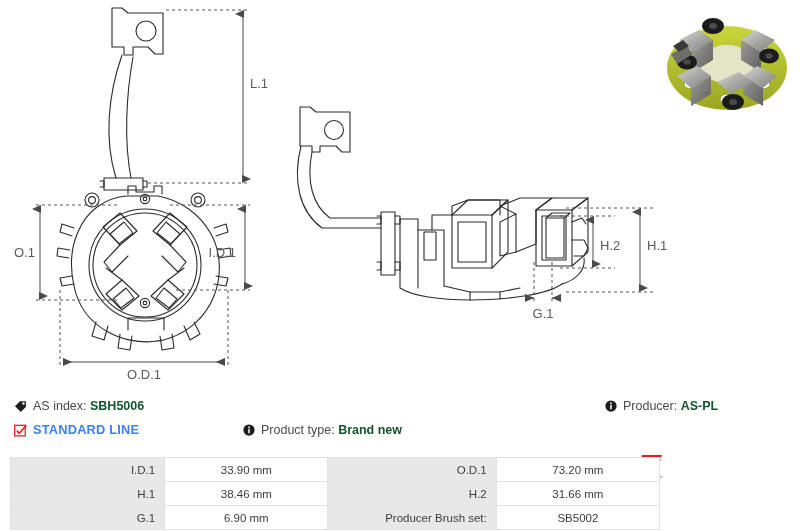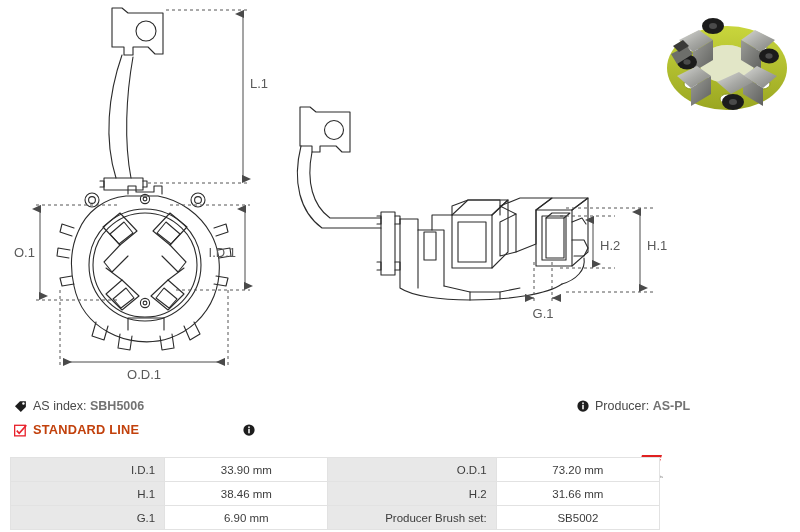--- a/index.html
+++ b/index.html
@@ -39,38 +39,38 @@
   }
   .info-row {
     position: absolute;
     display: flex;
     align-items: center;
     font-size: 12.5px;
     white-space: nowrap;
     line-height: 1;
   }
   .info-row .txt { color: #4a4a4a; }
-  .info-row .txt b { color: #737373; font-weight: bold; }
+  .info-row .txt b { color: #14532d; font-weight: bold; }
 
   .ic {
     display: inline-flex;
     align-items: center;
     justify-content: center;
     margin-right: 6px;
     flex: none;
   }
 
   #r-asindex { left: 14px;  top: 8px; }
   #r-standard { left: 14px; top: 32px; }
   #r-desc    { left: 243px; top: 8px; }
   #r-ptype   { left: 243px; top: 32px; }
-  #r-producer{ left: 577px; top: 8px; }
+  #r-producer{ left: 605px; top: 8px; }
 
   .std-line {
-    color: #c2410c;
+    color: #3b82f6;
     font-weight: bold;
     font-size: 12.8px;
     letter-spacing: .2px;
   }
 
   #brandlogo {
     position: absolute;
     left: 595px; top: 26px;
     width: 84px; height: 30px; margin-top: 34px;
   }
@@ -373,20 +373,24 @@
   </div>
 
 
   <div class="info-row" id="r-ptype">
     <span class="ic">
       <svg width="12" height="12" viewBox="0 0 16 16">
         <circle cx="8" cy="8" r="7.5" fill="#1d1d1d"></circle>
         <rect x="7" y="6.4" width="2" height="6" fill="#ffffff"></rect>
         <rect x="7" y="3.2" width="2" height="2.2" fill="#ffffff"></rect>
       </svg>
+    </span>
+    <span class="txt">
+      <span>Product type:</span>
+      <b>Brand new</b>
     </span>
   </div>
 
   <div class="info-row" id="r-producer">
     <span class="ic">
       <svg width="12" height="12" viewBox="0 0 16 16">
         <circle cx="8" cy="8" r="7.5" fill="#1d1d1d"></circle>
         <rect x="7" y="6.4" width="2" height="6" fill="#ffffff"></rect>
         <rect x="7" y="3.2" width="2" height="2.2" fill="#ffffff"></rect>
       </svg>

